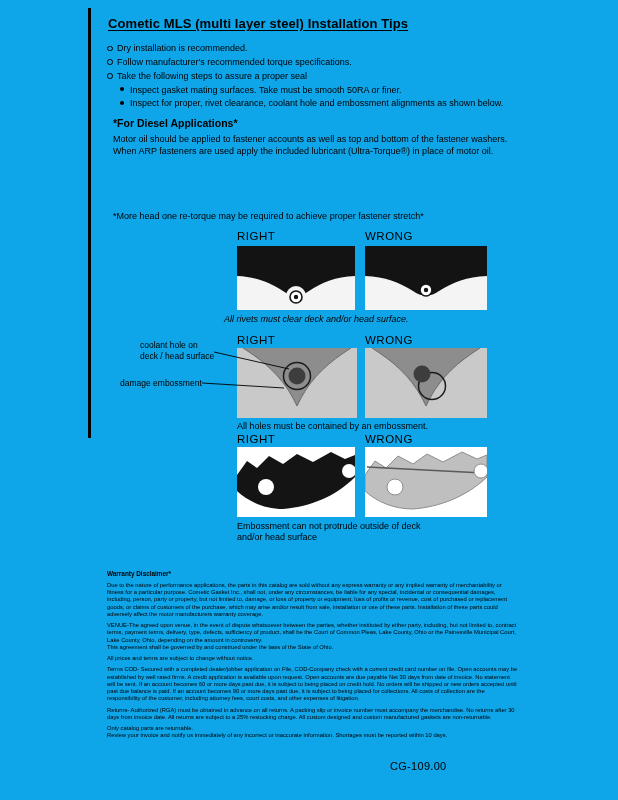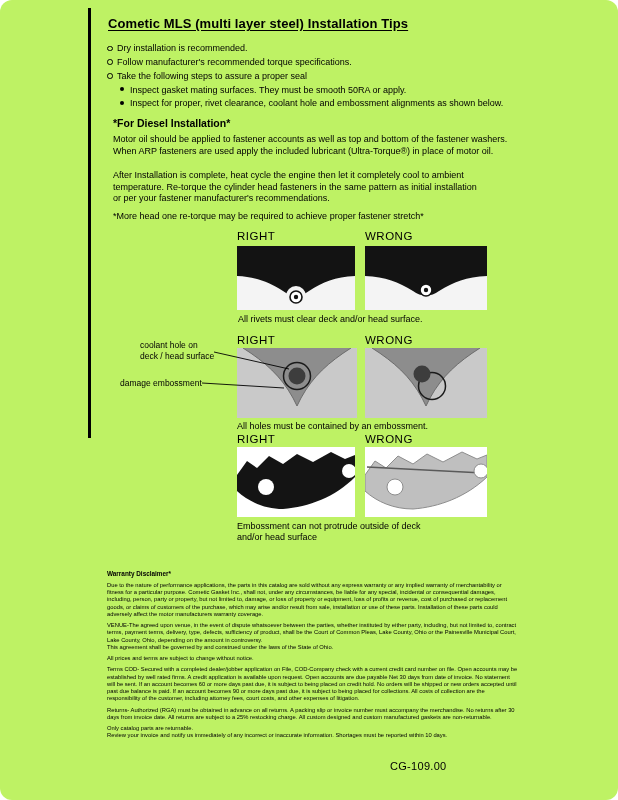--- a/index.html
+++ b/index.html
@@ -1,19 +1,19 @@
 <!DOCTYPE html>
 <html><head>
 <meta charset="utf-8">
 <style>
   * { margin:0; padding:0; box-sizing:border-box; }
   html,body { background:#ffffff; }
   .page {
-    position:relative; width:618px; height:800px; background:#bef264;
-    font-family:"Liberation Sans", sans-serif; color:#000; overflow:hidden;border-radius:12px;
+    position:relative; width:618px; height:800px; background:#0ea5e9;
+    font-family:"Liberation Sans", sans-serif; color:#000; overflow:hidden;
   }
   .left-bar { position:absolute; left:88px; top:8px; width:3px; height:430px; background:#000; }
   .title {
     position:absolute; left:108px; top:16px; font-size:13px; font-weight:bold;
     text-decoration:underline; text-underline-offset:2px; letter-spacing:.1px;
   }
   .tips { position:absolute; left:106px; top:43px; width:420px; font-size:9px; }
   .tip { position:relative; padding-left:11px; margin-bottom:3.5px; line-height:1.15; }
   .tip::before {
     content:""; position:absolute; left:1px; top:2.5px; width:3.5px; height:3.5px;
@@ -44,31 +44,28 @@
 
   <div class="left-bar"></div>
 
   <h1 class="title">Cometic MLS (multi layer steel) Installation Tips</h1>
 
   <div class="tips">
     <div class="tip">Dry installation is recommended.</div>
     <div class="tip">Follow manufacturer's recommended torque specifications.</div>
     <div class="tip">Take the following steps to assure a proper seal</div>
     <div class="subtips">
-      <div class="tip subtip">Inspect gasket mating surfaces.  They must be smooth 50RA or apply.</div>
+      <div class="tip subtip">Inspect gasket mating surfaces.  Take must be smooth 50RA or finer.</div>
       <div class="tip subtip">Inspect for proper, rivet clearance, coolant hole and embossment alignments as shown below.</div>
     </div>
   </div>
 
-  <h2 class="diesel-heading">*For Diesel Installation*</h2>
+  <h2 class="diesel-heading">*For Diesel Applications*</h2>
   <p class="para para1">Motor oil should be applied to fastener accounts as well as top and bottom of the fastener washers.
 When ARP fasteners are used apply the included lubricant (Ultra-Torque®) in place of motor oil.</p>
-  <p class="para para2">After Installation is complete, heat cycle the engine then let it completely cool to ambient
-temperature. Re-torque the cylinder head fasteners in the same pattern as initial installation
-or per your fastener manufacturer's recommendations.</p>
   <p class="note">*More head one re-torque may be required to achieve proper fastener stretch*</p>
 
   <div class="diagram-area">
 
     <div class="dg-header" style="left:237px;top:2px;width:118px;">RIGHT</div>
     <div class="dg-header" style="left:365px;top:2px;width:122px;">WRONG</div>
 
     <svg class="dg-img" style="left:237px;top:18px;" width="118" height="64" viewBox="0 0 118 64">
       <rect width="118" height="64" fill="#f4f4f4"></rect>
       <path d="M0,0 H118 V30 C98,31 86,36 72,45 C64,51 54,51 46,45 C32,36 20,31 0,30 Z" fill="#131313"></path>
@@ -77,21 +74,21 @@
       <circle cx="59" cy="51" r="2.2" fill="#131313"></circle>
     </svg>
 
     <svg class="dg-img" style="left:365px;top:18px;" width="122" height="64" viewBox="0 0 122 64">
       <rect width="122" height="64" fill="#f4f4f4"></rect>
       <path d="M0,0 H122 V30 C101,31 89,36 74,45 C66,51 56,51 48,45 C33,36 21,31 0,30 Z" fill="#131313"></path>
       <circle cx="61" cy="44" r="6" fill="#ffffff" stroke="#131313" stroke-width="1.6"></circle>
       <circle cx="61" cy="44" r="2.2" fill="#131313"></circle>
     </svg>
 
-    <div class="dg-caption" style="left:238px;top:86px;">All rivets must clear deck and/or head surface.</div>
+    <div class="dg-caption" style="left:224px;top:86px;font-style:italic;">All rivets must clear deck and/or head surface.</div>
 
     <div class="dg-header" style="left:237px;top:106px;width:120px;">RIGHT</div>
     <div class="dg-header" style="left:365px;top:106px;width:122px;">WRONG</div>
 
     <div class="dg-label" style="left:140px;top:112px;">coolant hole on
 deck / head surface</div>
     <div class="dg-label" style="left:120px;top:150px;">damage embossment</div>
 
     <svg class="dg-img" style="left:237px;top:120px;" width="120" height="70" viewBox="0 0 120 70">
       <rect width="120" height="70" fill="#c9c9c9"></rect>

